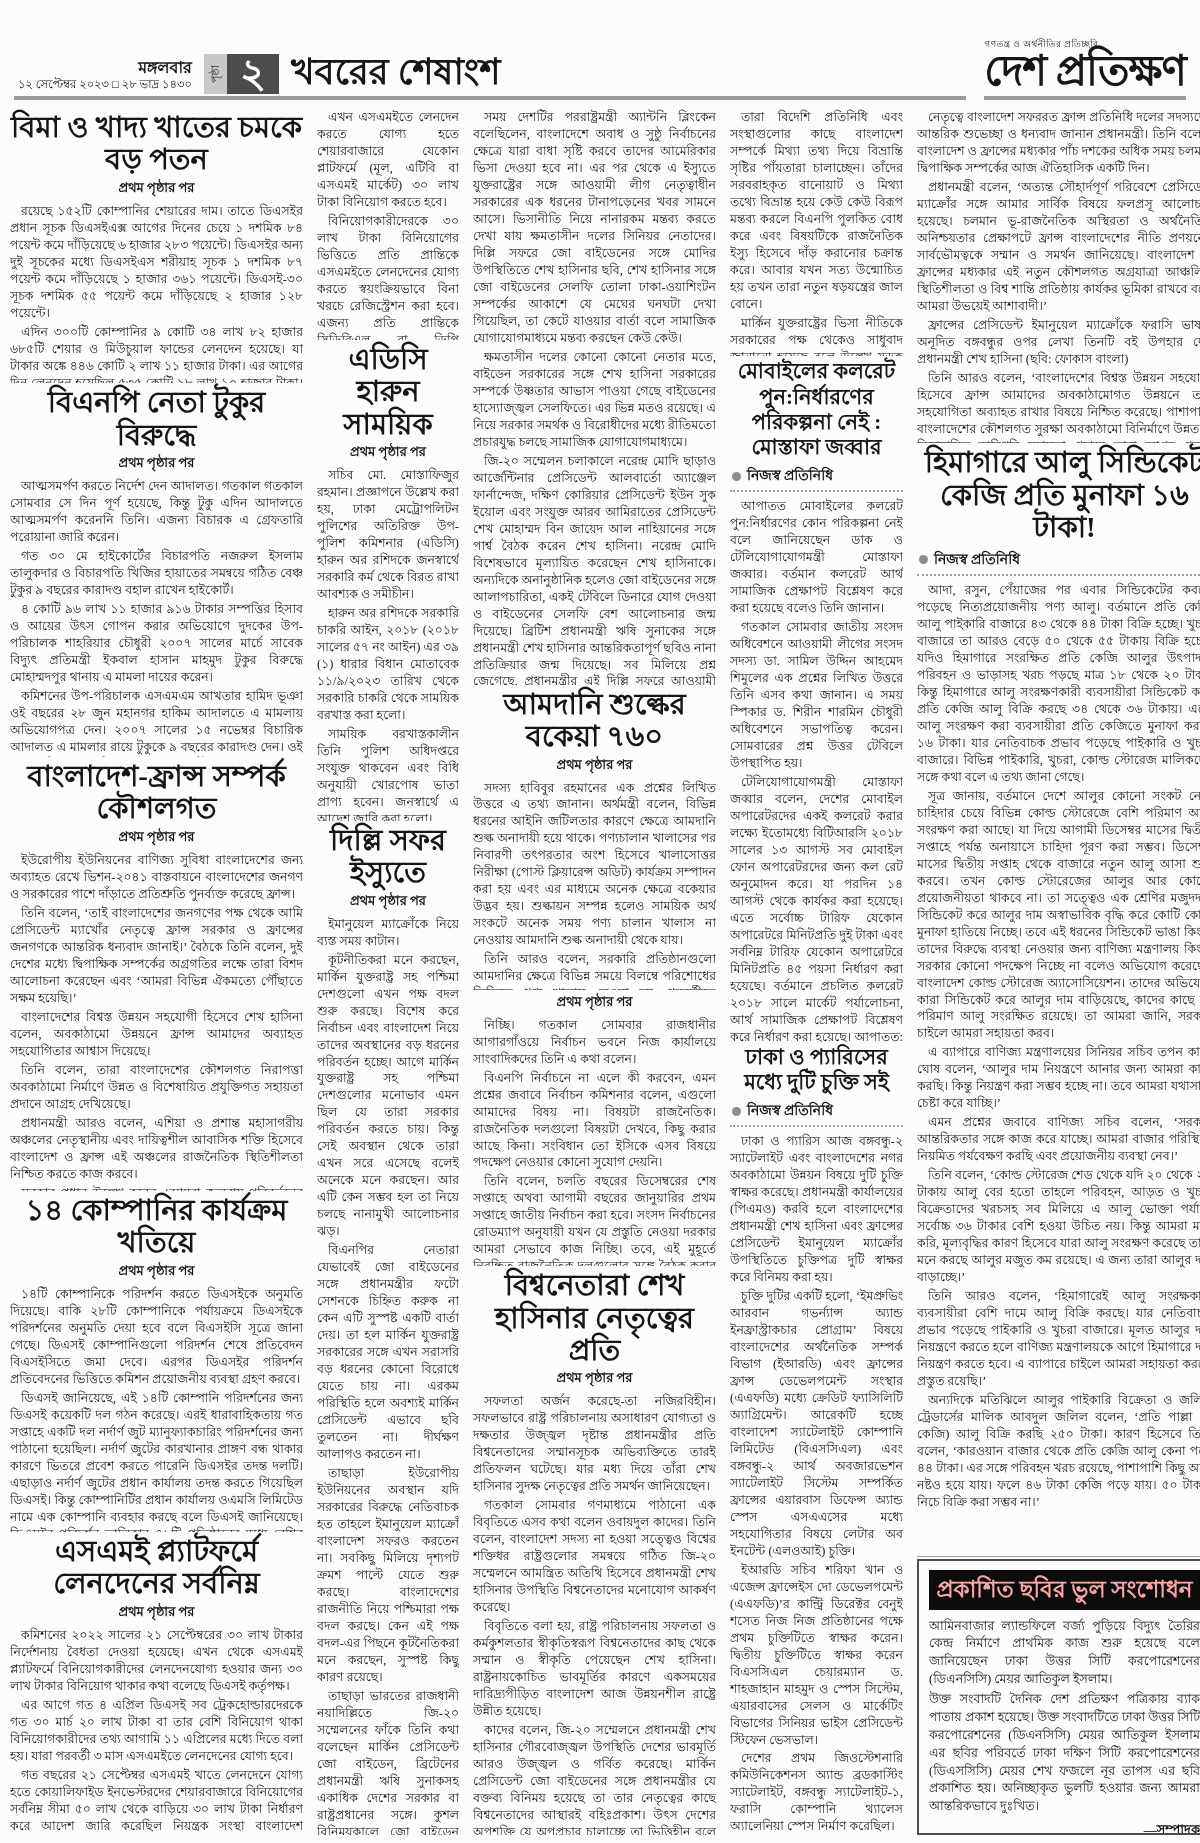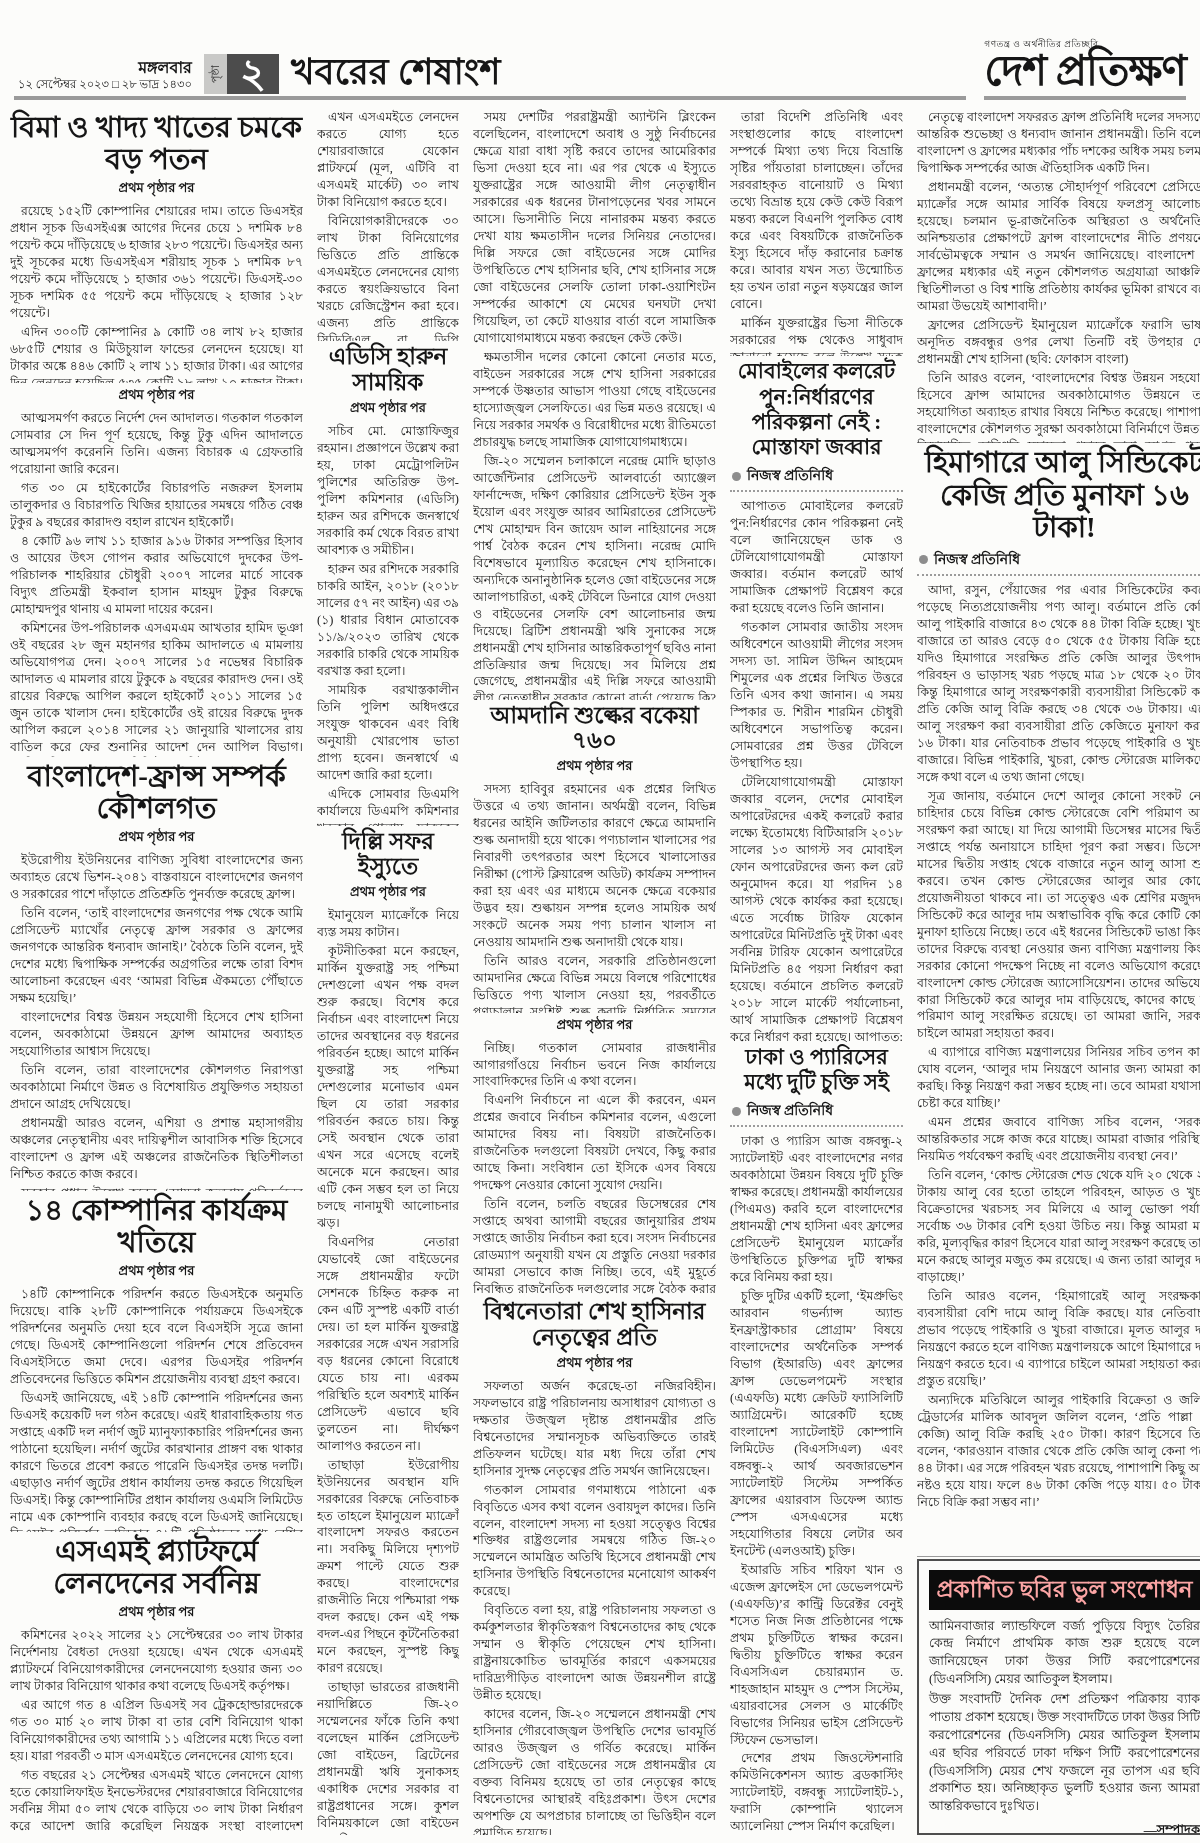--- a/index.html
+++ b/index.html
@@ -20,21 +20,21 @@
   .mast-spacer{flex:1 1 auto;}
   .logo-wrap{margin-left:18px;text-align:left;border-bottom:4px solid #9a9a9a;padding-bottom:4px;}
   .tagline{font-size:9px;line-height:1.1;letter-spacing:.5px;}
   .paper-name{font-size:42px;font-weight:bold;line-height:1;letter-spacing:-1px;}
   
   main.content{display:flex;gap:14px;padding:8px 10px 0 10px;height:1735px;box-sizing:border-box;}
   .col{display:flex;flex-direction:column;overflow:hidden;min-width:0;}
   .article{overflow:hidden;box-sizing:border-box;padding:1px 0 3px 0;}
   .headline{font-weight:bold;text-align:center;line-height:1.12;margin:2px 0 2px 0;}
   .h-xl{font-size:29px;}
-  .h-lg{font-size:23px;}
+  .h-lg{font-size:29px;}
   .h-md{font-size:21px;line-height:1.2;}
   .kicker{font-size:13px;font-weight:bold;text-align:center;margin:1px 0 4px 0;}
   .byline{display:flex;align-items:center;gap:6px;font-size:14px;font-weight:bold;margin:4px 0 2px 2px;}
   .byline .dot{width:9px;height:9px;border-radius:50%;background:#8d8d8d;flex:0 0 auto;}
   .byline-rule{border-bottom:2px dotted #9b9b9b;margin:2px 0 6px 0;}
   .article p{margin:0 0 2px 0;font-size:12.4px;line-height:1.37;text-align:justify;text-indent:11px;}
   
   .corr-box{border:2px solid #4e4e4e;outline:1px solid #9a9a9a;outline-offset:2px;padding:9px 10px;margin-top:6px;
             box-sizing:border-box;overflow:hidden;background:#fcfcfa;}
   .corr-bar{background:#0c0c0c;color:#fca5a5;font-size:23px;font-weight:bold;text-align:center;
@@ -66,20 +66,21 @@
   </header>
   <main class="content" id="content">
       <div class="col" style="width: 293px; flex: 0 0 293px;">
         <div class="article" style="height: 295px;">
           <div class="headline h-xl">বিমা ও খাদ্য খাতের চমকে বড় পতন</div>
           <div class="kicker">প্রথম পৃষ্ঠার পর</div>
           <p>রয়েছে ১৫২টি কোম্পানির শেয়ারের দাম। তাতে ডিএসইর প্রধান সূচক ডিএসইএক্স আগের দিনের চেয়ে ১ দশমিক ৮৪ পয়েন্ট কমে দাঁড়িয়েছে ৬ হাজার ২৮৩ পয়েন্টে। ডিএসইর অন্য দুই সূচকের মধ্যে ডিএসইএস শরীয়াহ সূচক ১ দশমিক ৮৭ পয়েন্ট কমে দাঁড়িয়েছে ১ হাজার ৩৬১ পয়েন্টে। ডিএসই-৩০ সূচক দশমিক ৫৫ পয়েন্ট কমে দাঁড়িয়েছে ২ হাজার ১২৮ পয়েন্টে।</p>
           <p>এদিন ৩০০টি কোম্পানির ৯ কোটি ৩৪ লাখ ৮২ হাজার ৬৮৫টি শেয়ার ও মিউচুয়াল ফান্ডের লেনদেন হয়েছে। যা টাকার অঙ্কে ৪৪৬ কোটি ২ লাখ ১১ হাজার টাকা। এর আগের দিন লেনদেন হয়েছিল ৫৩৫ কোটি ৯৮ লাখ ১০ হাজার টাকা। তার আগের দিন লেনদেন হয়েছিল ৭০০ কোটি ৭৮ লাখ ৫১ হাজার টাকা। অর্থাৎ ক্রমাগতভাবে লেনদেন কমছে।</p>
         </div>
         <div class="article" style="height: 400px;">
+          <div class="headline h-xl">বিএনপি নেতা টুকুর বিরুদ্ধে</div>
           <div class="kicker">প্রথম পৃষ্ঠার পর</div>
           <p>আত্মসমর্পণ করতে নির্দেশ দেন আদালত। গতকাল গতকাল সোমবার সে দিন পূর্ণ হয়েছে, কিন্তু টুকু এদিন আদালতে আত্মসমর্পণ করেননি তিনি। এজন্য বিচারক এ গ্রেফতারি পরোয়ানা জারি করেন।</p>
           <p>গত ৩০ মে হাইকোর্টের বিচারপতি নজরুল ইসলাম তালুকদার ও বিচারপতি খিজির হায়াতের সমন্বয়ে গঠিত বেঞ্চ টুকুর ৯ বছরের কারাদণ্ড বহাল রাখেন হাইকোর্ট।</p>
           <p>৪ কোটি ৯৬ লাখ ১১ হাজার ৯১৬ টাকার সম্পত্তির হিসাব ও আয়ের উৎস গোপন করার অভিযোগে দুদকের উপ-পরিচালক শাহরিয়ার চৌধুরী ২০০৭ সালের মার্চে সাবেক বিদ্যুৎ প্রতিমন্ত্রী ইকবাল হাসান মাহমুদ টুকুর বিরুদ্ধে মোহাম্মদপুর থানায় এ মামলা দায়ের করেন।</p>
           <p>কমিশনের উপ-পরিচালক এসএমএম আখতার হামিদ ভূঞা ওই বছরের ২৮ জুন মহানগর হাকিম আদালতে এ মামলায় অভিযোগপত্র দেন। ২০০৭ সালের ১৫ নভেম্বর বিচারিক আদালত এ মামলার রায়ে টুকুকে ৯ বছরের কারাদণ্ড দেন। ওই রায়ের বিরুদ্ধে আপিল করলে হাইকোর্ট ২০১১ সালের ১৫ জুন তাকে খালাস দেন। হাইকোর্টের ওই রায়ের বিরুদ্ধে দুদক আপিল করলে ২০১৪ সালের ২১ জানুয়ারি খালাসের রায় বাতিল করে ফের শুনানির আদেশ দেন আপিল বিভাগ। আপিল বিভাগের এ রায় রিভিউ (পুনর্বিবেচনা) চেয়ে আবেদন করেন টুকু। পরে সে আবেদন খারিজ করে দেন আপিল বিভাগ। এরপর হাইকোর্ট বিভাগে আপিলের পুনঃশুনানি শুরু হয়।</p>
         </div>
         <div class="article" style="height: 465px;">
           <div class="headline h-xl">বাংলাদেশ-ফ্রান্স সম্পর্ক কৌশলগত</div>
           <div class="kicker">প্রথম পৃষ্ঠার পর</div>
           <p>ইউরোপীয় ইউনিয়নের বাণিজ্য সুবিধা বাংলাদেশের জন্য অব্যাহত রেখে ভিশন-২০৪১ বাস্তবায়নে বাংলাদেশের জনগণ ও সরকারের পাশে দাঁড়াতে প্রতিশ্রুতি পুনর্ব্যক্ত করেছে ফ্রান্স।</p>

